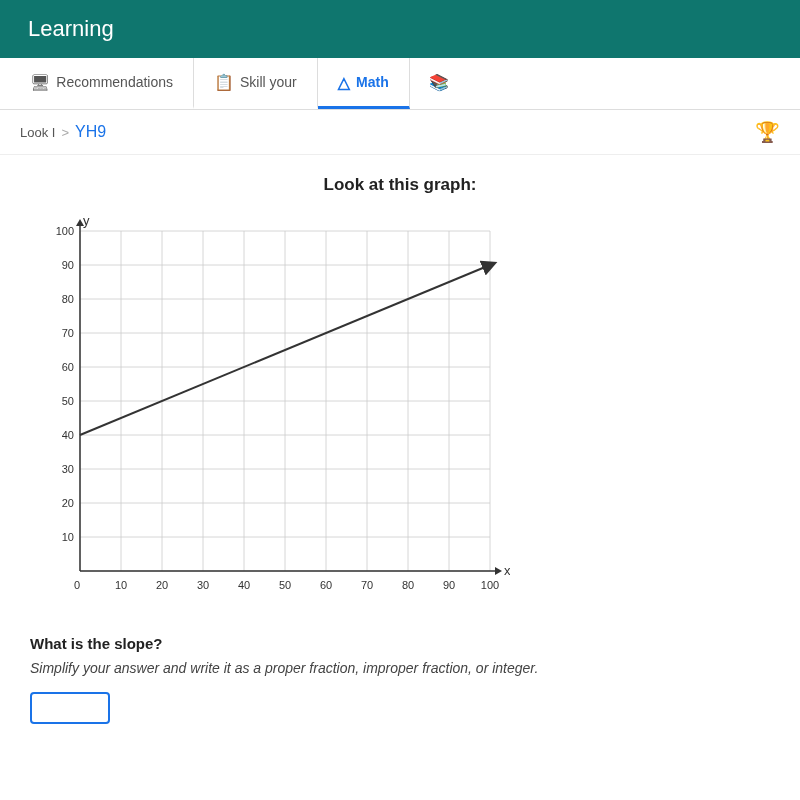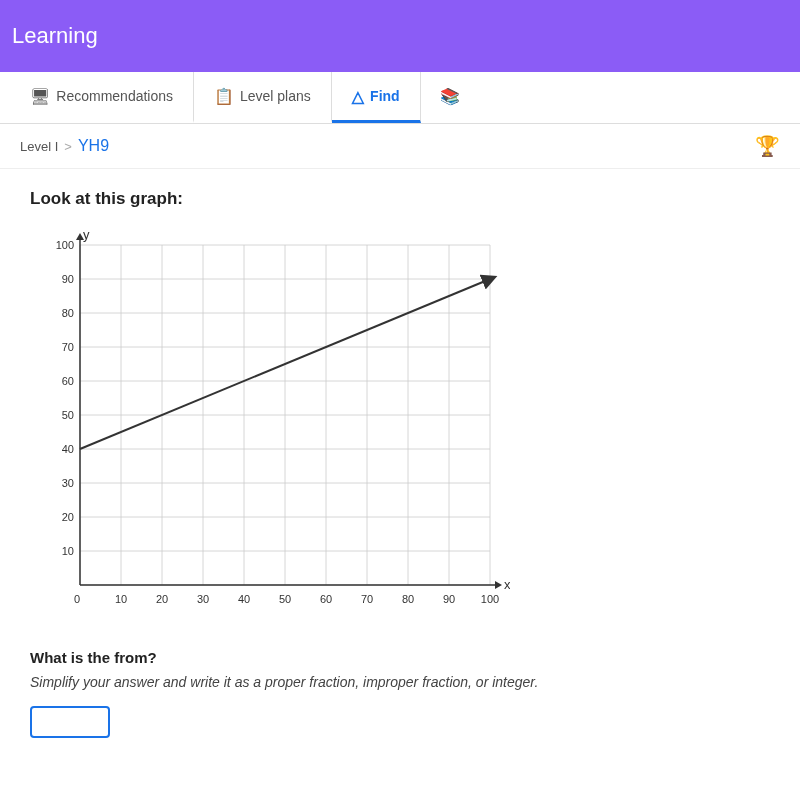--- a/index.html
+++ b/index.html
@@ -6,25 +6,25 @@
     body {
       font-family: Arial, sans-serif;
       background: #f5f5f5;
       width: 800px;
       height: 800px;
       overflow: hidden;
     }
 
     
     #top-nav {
-      background: #8b5cf6;
+      background: #0f766e;
       display: flex;
       align-items: center;
-      height: 72px;
-      padding: 0 4px;
+      height: 58px;
+      padding: 0 20px;
       gap: 40px;
     }
     .nav-item {
       color: white;
       font-size: 22px;
       font-weight: 500;
       cursor: pointer;
       padding: 4px 8px;
     }
 
@@ -86,20 +86,21 @@
       padding: 20px 30px;
       height: calc(800px - 58px - 52px - 40px);
       overflow-y: auto;
     }
 
     .question-label {
       font-size: 17px;
       font-weight: bold;
       margin-bottom: 16px;
       color: #222;
+      text-align: center;
     }
 
     
     #graph-container {
       margin: 0 0 20px 0;
       display: inline-block;
     }
 
     svg#graph-svg {
       display: block;
@@ -136,33 +137,33 @@
   <span class="nav-item">Learning</span>
 </div>
 
 <div id="sub-nav">
   <div class="sub-nav-item">
     <span class="sub-nav-icon">🖥</span>
     <span>Recommendations</span>
   </div>
   <div class="sub-nav-item">
     <span class="sub-nav-icon">📋</span>
-    <span>Level plans</span>
+    <span>Skill your</span>
   </div>
   <div class="sub-nav-item active">
     <span class="sub-nav-icon">△</span>
-    <span>Find</span>
+    <span>Math</span>
   </div>
   <div class="sub-nav-item">
     <span class="sub-nav-icon">📚</span>
   </div>
 </div>
 
 <div id="breadcrumb-bar">
-  <span class="breadcrumb-link">Level I</span>
+  <span class="breadcrumb-link">Look I</span>
   <span class="breadcrumb-separator">&gt;</span>
   <span class="breadcrumb-code">YH9</span>
   <span class="trophy">🏆</span>
 </div>
 
 <div id="main-content">
 
   <div class="question-label">Look at this graph:</div>
 
   
@@ -233,16 +234,16 @@
 
       <defs>
         <marker id="arrowhead" markerWidth="8" markerHeight="8" refX="4" refY="4" orient="auto">
           <polygon points="0 0, 8 4, 0 8" fill="#333"></polygon>
         </marker>
       </defs>
       <line x1="50" y1="224" x2="460" y2="54" stroke="#333" stroke-width="2" marker-end="url(#arrowhead)"></line>
     </svg>
   </div>
 
-  <div class="slope-question">What is the from?</div>
+  <div class="slope-question">What is the slope?</div>
   <div class="slope-instruction">Simplify your answer and write it as a proper fraction, improper fraction, or integer.</div>
   <input type="text" class="answer-input" placeholder="" style="">
 </div>
 
 </body></html>

